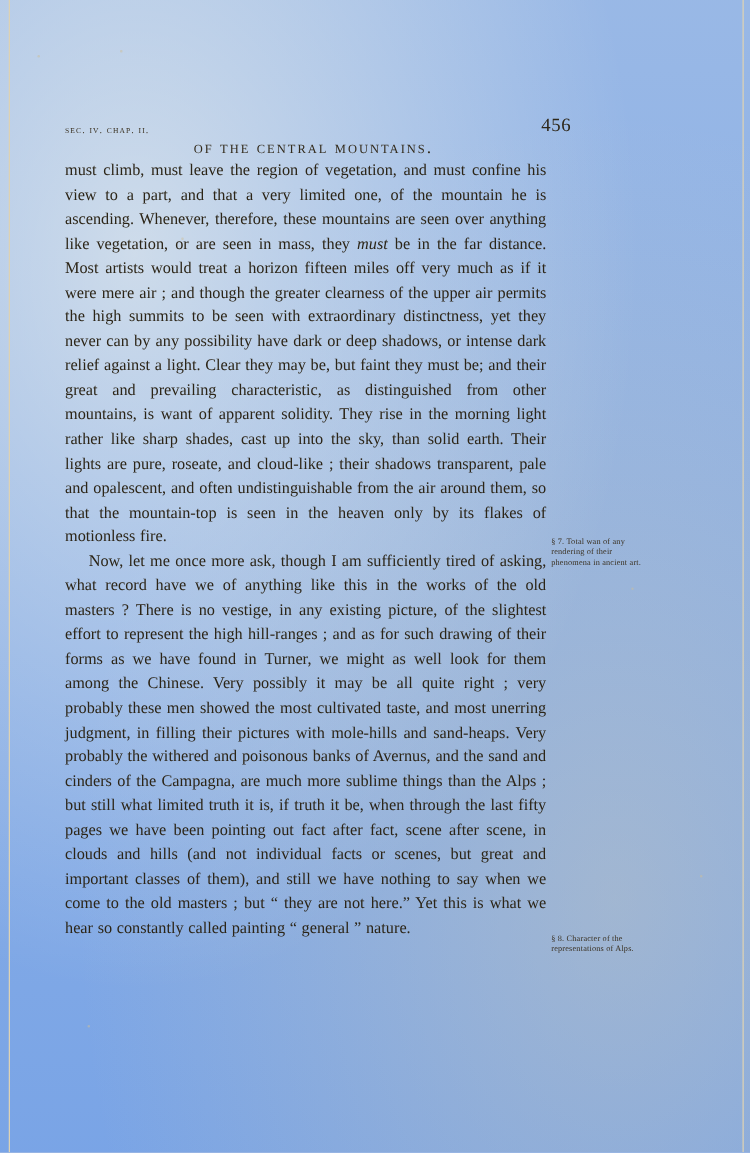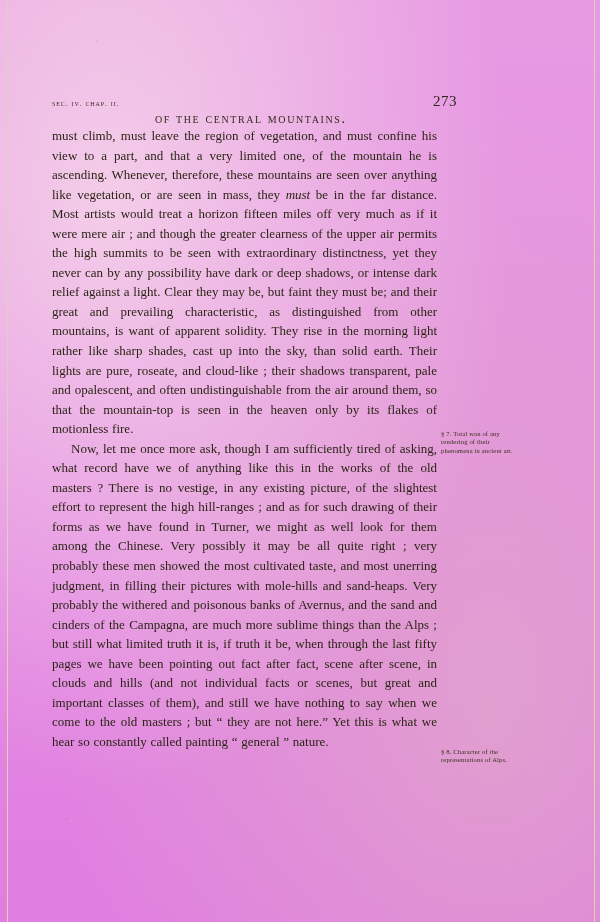--- a/index.html
+++ b/index.html
@@ -4,21 +4,21 @@
 <style>
   html, body {
     margin: 0;
     padding: 0;
     background: #d8d8d8;
   }
   .page {
     position: relative;
     width: 600px;
     height: 922px;
-    background: #d946ef;
+    background: #3b82f6;
     overflow: hidden;
     font-family: "Liberation Serif", "DejaVu Serif", serif;
     color: #2a2418;
   }
   
   .scan-border {
     position: absolute;
     left: 7px;
     top: 0px;
     width: 586px;
@@ -156,21 +156,21 @@
   <div class="speck" style="left:145px; top:190px; width:1.5px; height:1.5px;"></div>
   <div class="speck" style="left:505px; top:470px; width:2px; height:2px;"></div>
   <div class="speck" style="left:560px; top:700px; width:1.5px; height:1.5px;"></div>
   <div class="speck" style="left:70px; top:820px; width:1.5px; height:1.5px;"></div>
 
   <div class="content">
 
     <div class="running-head">
       <div class="head-sec">SEC. IV. CHAP. II.</div>
       <div class="head-title">OF THE CENTRAL MOUNTAINS.</div>
-      <div class="head-folio">273</div>
+      <div class="head-folio">456</div>
     </div>
 
     <div class="textcol">
 
       <p class="body"><span>must climb, must leave the region of vegetation, and must confine his view to a part, and that a very limited one, of the mountain he is ascending. Whenever, therefore, these mountains are seen over anything like vegetation, or are seen in mass, they </span><i class="em">must</i><span> be in the far distance. Most artists would treat a horizon fifteen miles off very much as if it were mere air ; and though the greater clearness of the upper air permits the high summits to be seen with extraordinary distinctness, yet they never can by any possibility have dark or deep shadows, or intense dark relief against a light. Clear they may be, but faint they must be; and their great and prevailing characteristic, as distinguished from other mountains, is want of apparent solidity. They rise in the morning light rather like sharp shades, cast up into the sky, than solid earth. Their lights are pure, roseate, and cloud-like ; their shadows transparent, pale and opalescent, and often undistinguishable from the air around them, so that the mountain-top is seen in the heaven only by its flakes of motionless fire.</span></p>
 
       <p class="body indent">Now, let me once more ask, though I am sufficiently tired of asking, what record have we of anything like this in the works of the old masters ? There is no vestige, in any existing picture, of the slightest effort to represent the high hill-ranges ; and as for such drawing of their forms as we have found in Turner, we might as well look for them among the Chinese. Very possibly it may be all quite right ; very probably these men showed the most cultivated taste, and most unerring judgment, in filling their pictures with mole-hills and sand-heaps. Very probably the withered and poisonous banks of Avernus, and the sand and cinders of the Campagna, are much more sublime things than the Alps ; but still what limited truth it is, if truth it be, when through the last fifty pages we have been pointing out fact after fact, scene after scene, in clouds and hills (and not individual facts or scenes, but great and important classes of them), and still we have nothing to say when we come to the old masters ; but “ they are not here.” Yet this is what we hear so constantly called painting “ general ” nature.</p>
 
 
     </div>

